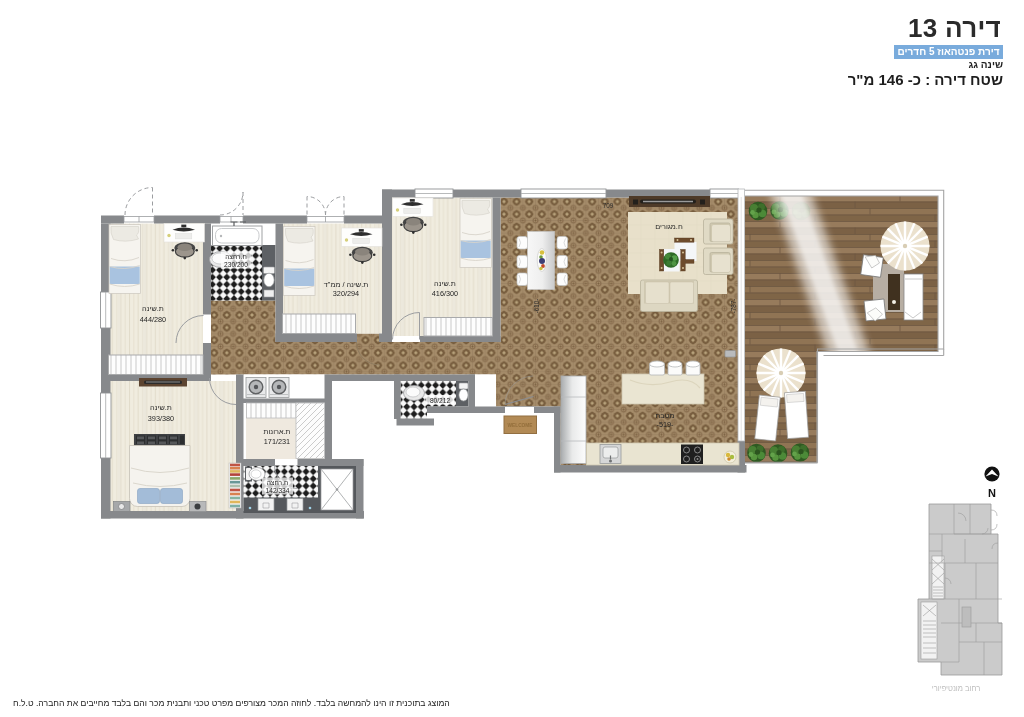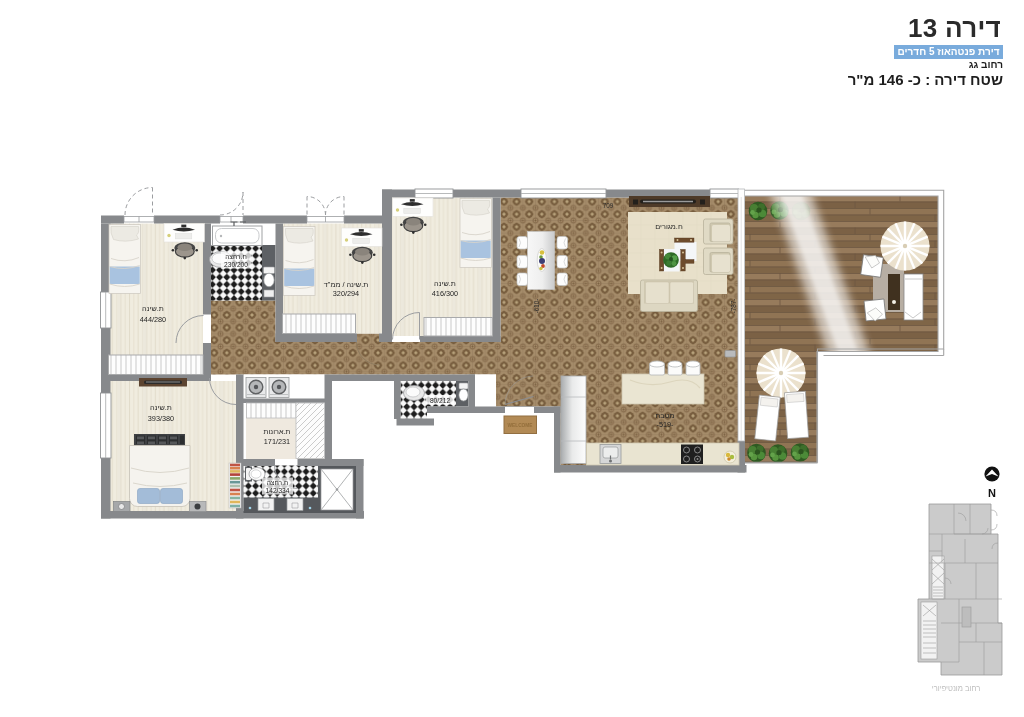--- a/index.html
+++ b/index.html
@@ -682,17 +682,18 @@
 </g>
 <text x="956" y="691" font-size="7.5" fill="#bcbcbc" text-anchor="middle">רחוב מונטיפיורי</text>
 </svg>
 
 <div class="abs" style="right:23px;top:13px;text-align:center;direction:rtl;">
 <div style="font-size:26px;letter-spacing:0.3px;font-weight:bold;color:#2b2b2b;">דירה 13</div>
 </div>
 
 <div class="abs" style="right:21px;top:44.5px;background:#79abdc;color:#ffffff;font-size:10px;font-weight:bold;padding:1.5px 3.5px 2px 3.5px;direction:rtl;">דירת פנטהאוז 5 חדרים</div>
 
-<div class="abs" style="right:21px;top:59px;font-size:10px;font-weight:bold;color:#1e1e1e;direction:rtl;">רחוב גג</div>
+<div class="abs" style="right:21px;top:59px;font-size:10px;font-weight:bold;color:#1e1e1e;direction:rtl;">שינה גג</div>
 
 <div class="abs" style="right:21px;top:70.5px;font-size:15px;font-weight:bold;color:#1e1e1e;direction:rtl;">שטח דירה : כ- 146 מ"ר</div>
 
+<div class="abs" style="left:13px;top:698px;font-size:8.6px;color:#1a1a1a;direction:rtl;">המוצג בתוכנית זו הינו להמחשה בלבד. לחוזה המכר מצורפים מפרט טכני ותבנית מכר והם בלבד מחייבים את החברה. ט.ל.ח</div>
 </div>
 
 </body></html>

